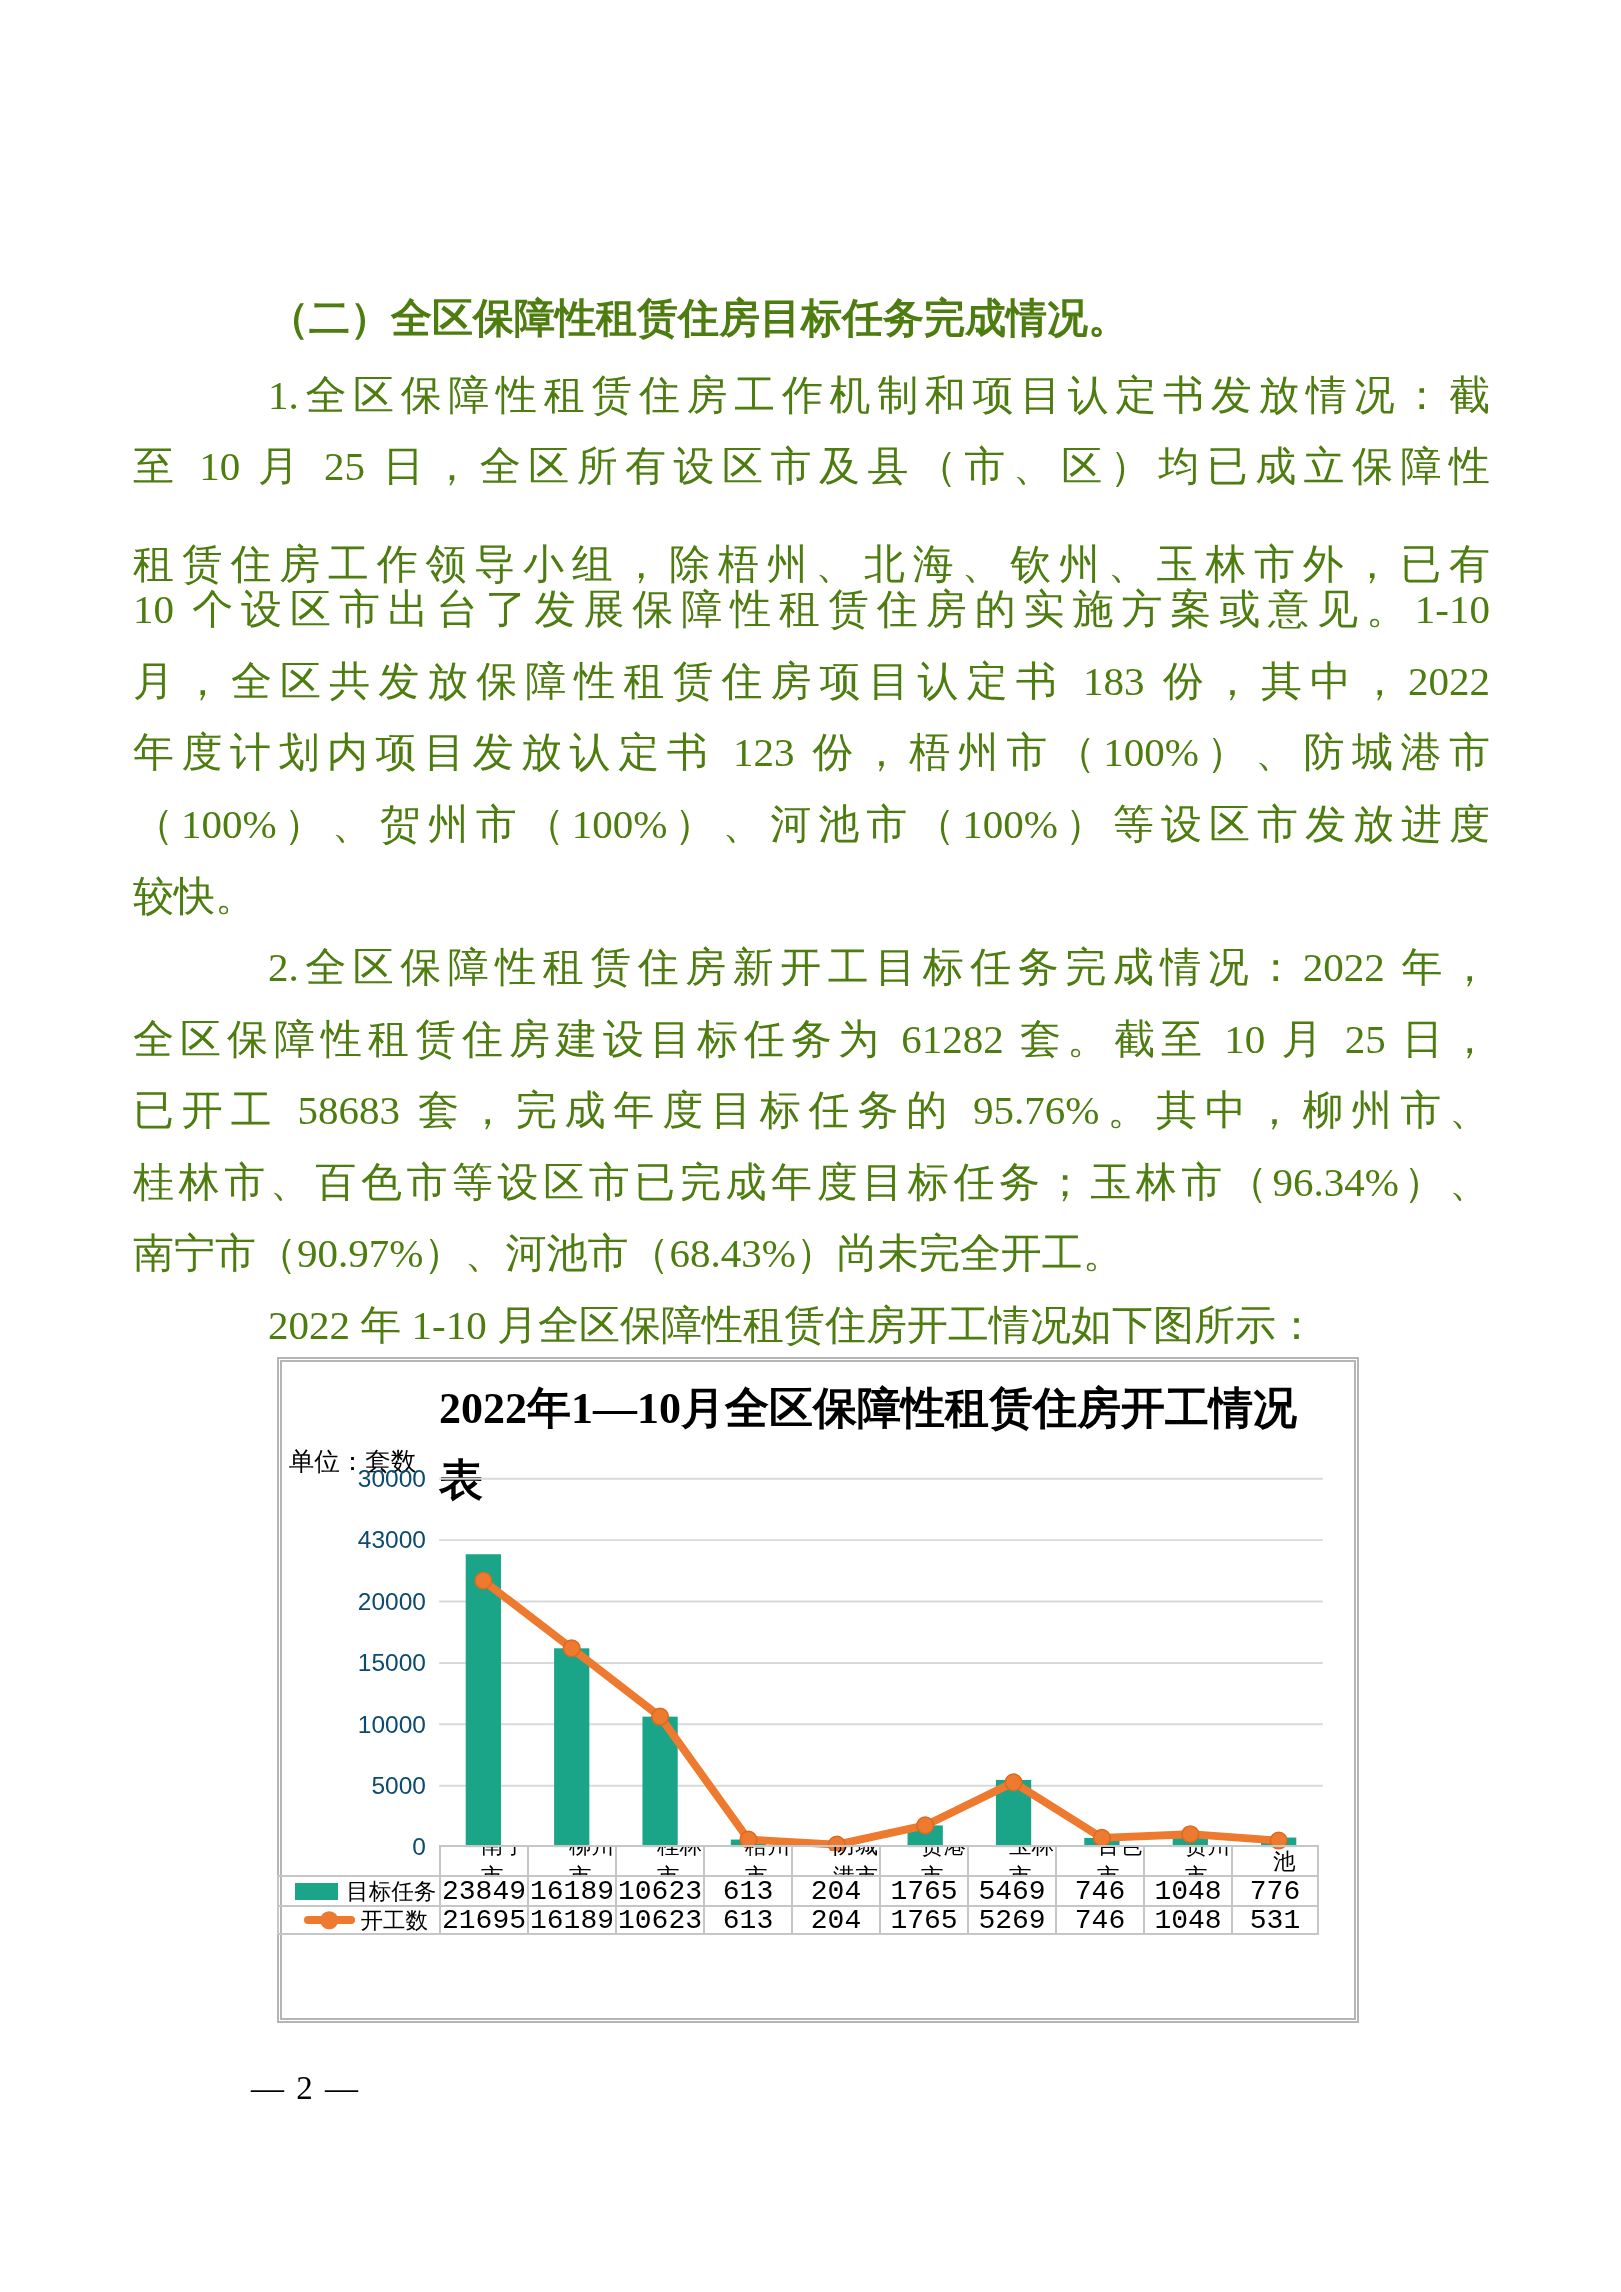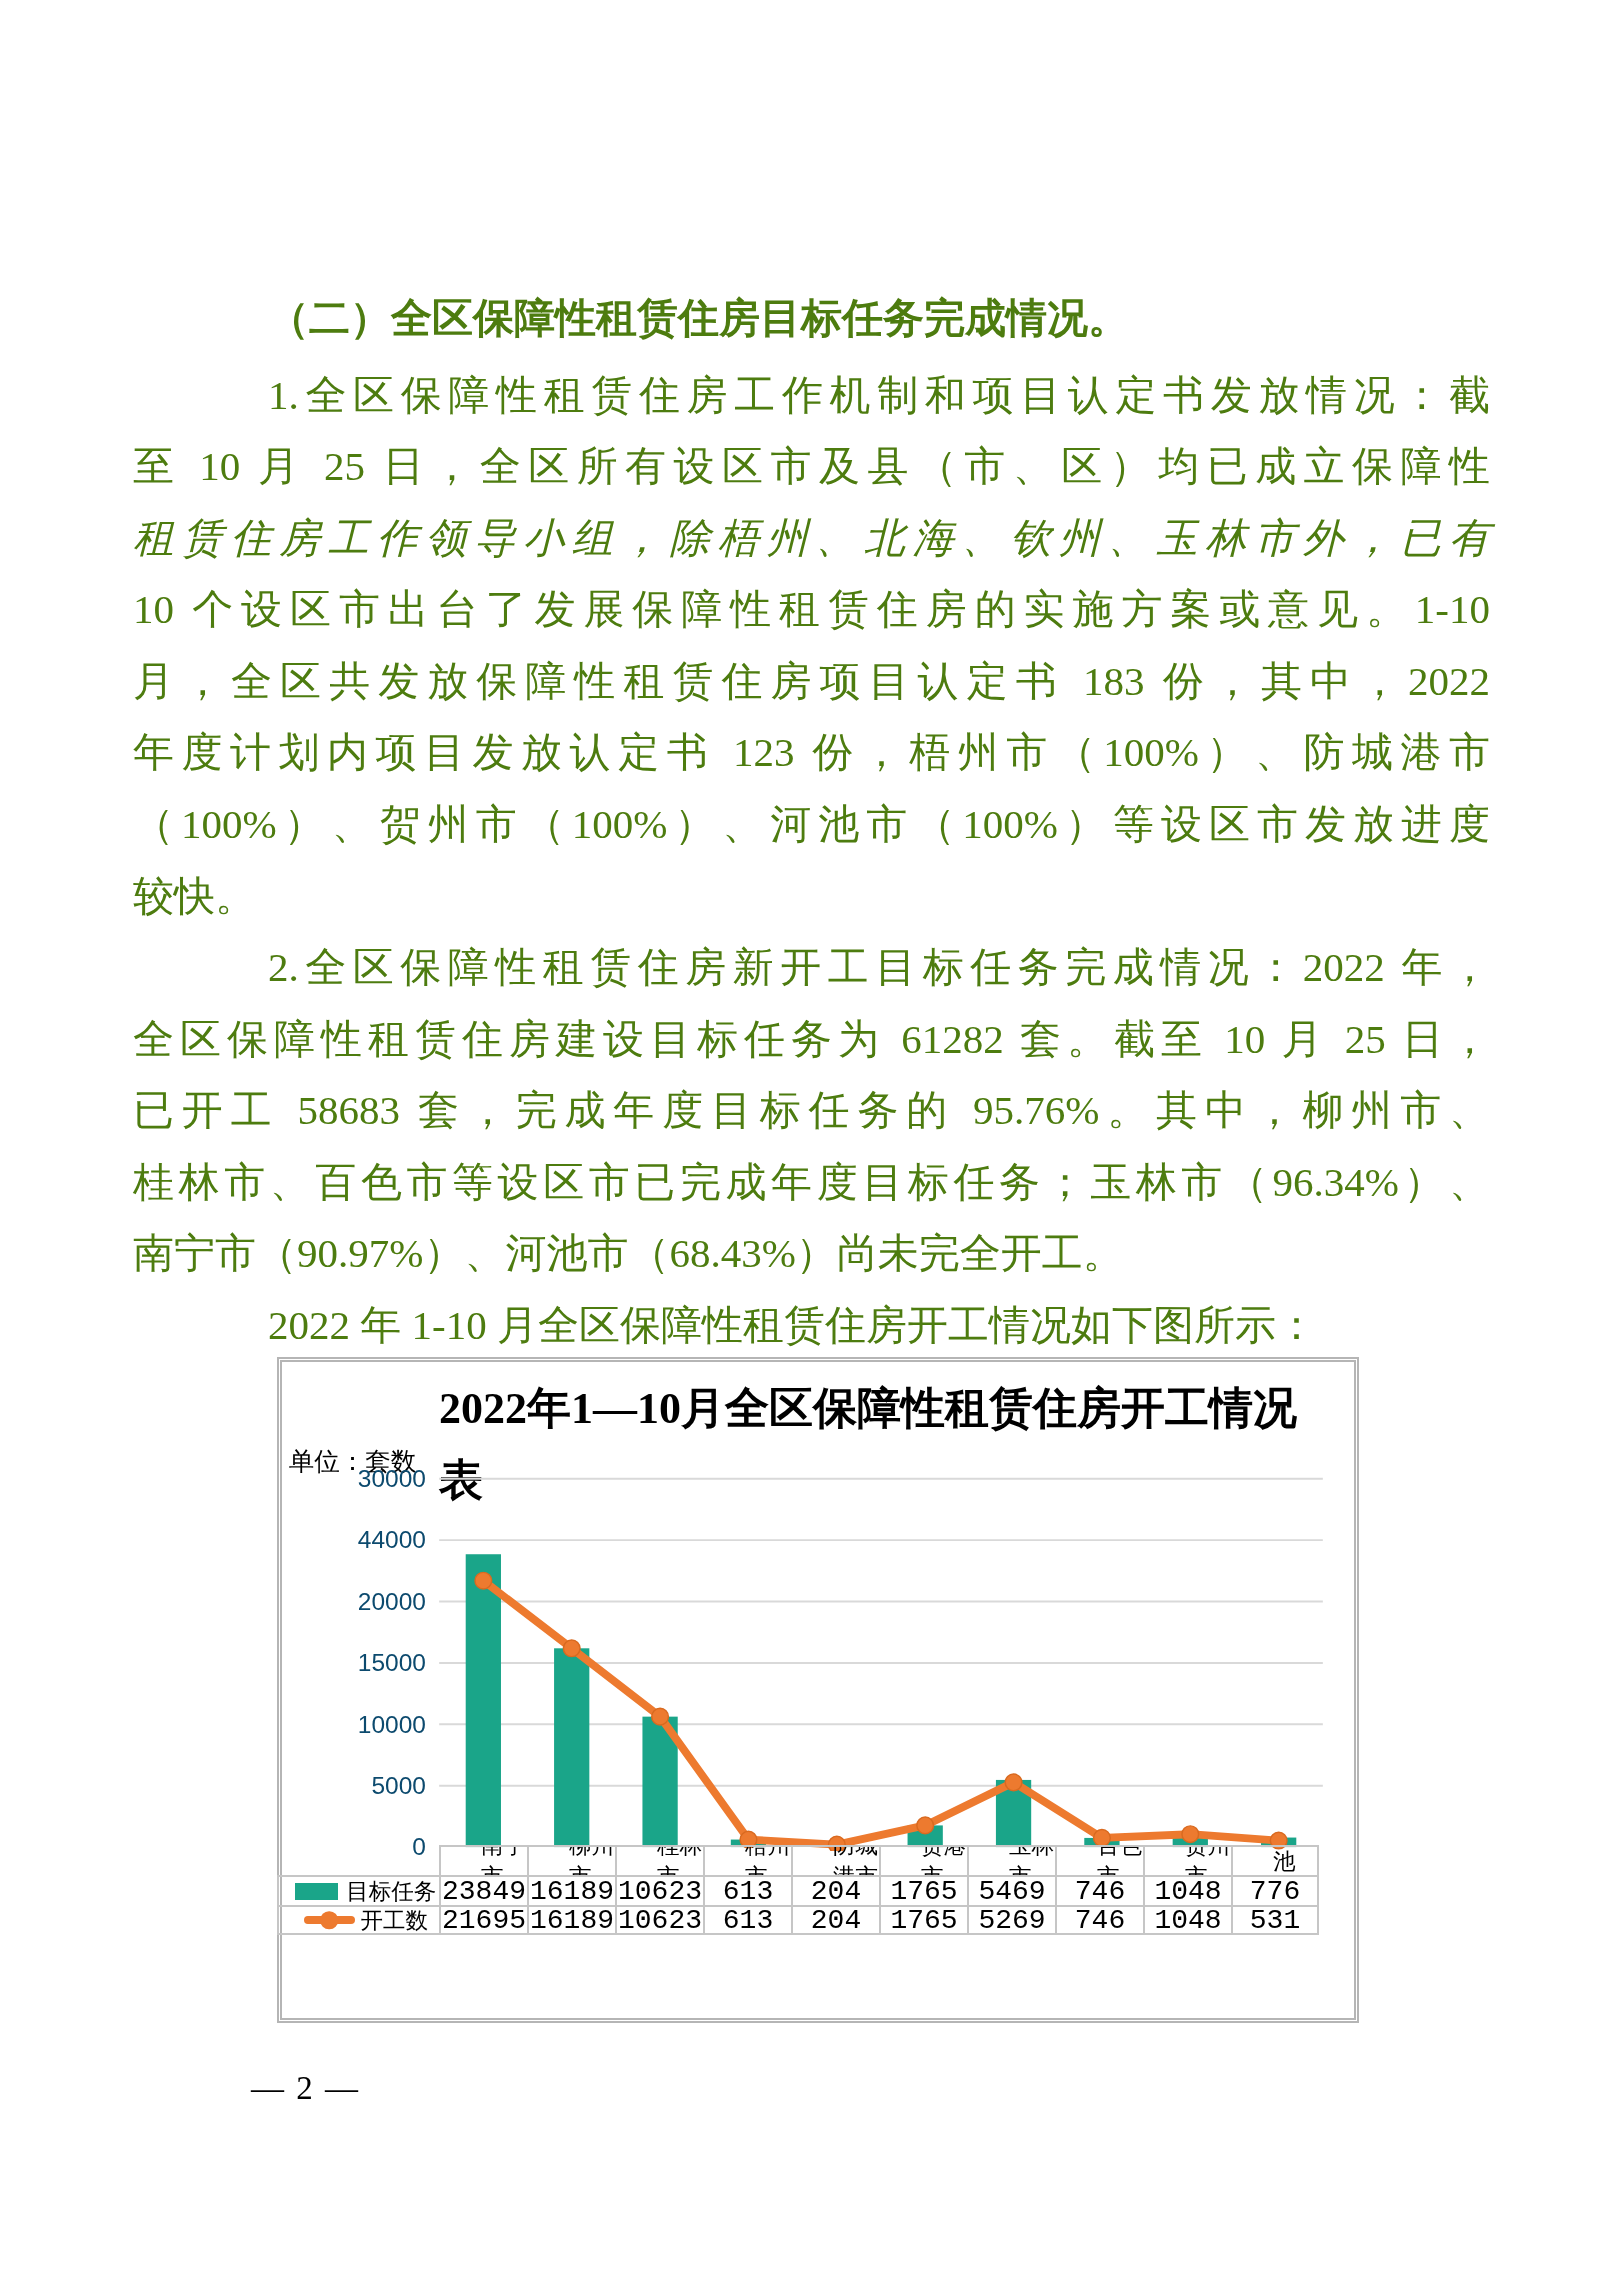--- a/index.html
+++ b/index.html
@@ -39,21 +39,21 @@
   .page-number{position:absolute;left:251px;top:2070px;font-size:33px;letter-spacing:2px;}
 </style>
 </head>
 <body>
 
 <div class="page">
   <div id="bodyText">
       <div class="bline indent bold" style="top: 282px;">（二）全区保障性租赁住房目标任务完成情况。</div>
       <div class="bline stretch indent" style="top: 359px;">1.全区保障性租赁住房工作机制和项目认定书发放情况：截</div>
       <div class="bline stretch" style="top: 430px;">至 10 月 25 日，全区所有设区市及县（市、区）均已成立保障性</div>
-      <div class="bline stretch" style="top: 502px; font-style: italic;">租赁住房工作领导小组，除梧州、北海、钦州、玉林市外，已有</div>
+      <div class="bline stretch" style="top: 528px;">租赁住房工作领导小组，除梧州、北海、钦州、玉林市外，已有</div>
       <div class="bline stretch" style="top: 573px;">10 个设区市出台了发展保障性租赁住房的实施方案或意见。1-10</div>
       <div class="bline stretch" style="top: 645px;">月，全区共发放保障性租赁住房项目认定书 183 份，其中，2022</div>
       <div class="bline stretch" style="top: 716px;">年度计划内项目发放认定书 123 份，梧州市（100%）、防城港市</div>
       <div class="bline stretch" style="top: 788px;">（100%）、贺州市（100%）、河池市（100%）等设区市发放进度</div>
       <div class="bline" style="top: 860px;">较快。</div>
       <div class="bline stretch indent" style="top: 931px;">2.全区保障性租赁住房新开工目标任务完成情况：2022 年，</div>
       <div class="bline stretch" style="top: 1003px;">全区保障性租赁住房建设目标任务为 61282 套。截至 10 月 25 日，</div>
       <div class="bline stretch" style="top: 1074px;">已开工 58683 套，完成年度目标任务的 95.76%。其中，柳州市、</div>
       <div class="bline stretch" style="top: 1146px;">桂林市、百色市等设区市已完成年度目标任务；玉林市（96.34%）、</div>
       <div class="bline" style="top: 1217px;">南宁市（90.97%）、河池市（68.43%）尚未完全开工。</div>
@@ -62,21 +62,21 @@
 
   <div class="chart-panel" id="chartPanel">
     <div class="chart-title">2022年1—10月全区保障性租赁住房开工情况表</div>
     <div class="chart-unit">单位：套数</div>
     <div class="panel-border"></div>
   <div class="ylabel" style="top: 475px;">0</div>
       <div class="ylabel" style="top: 414px;">5000</div>
       <div class="ylabel" style="top: 353px;">10000</div>
       <div class="ylabel" style="top: 291px;">15000</div>
       <div class="ylabel" style="top: 230px;">20000</div>
-      <div class="ylabel" style="top: 168px;">44000</div>
+      <div class="ylabel" style="top: 168px;">43000</div>
       <div class="ylabel" style="top: 107px;">30000</div>
       <svg width="884" height="386" viewBox="0 0 902 394" class="plot-svg">
         <line x1="0" x2="902" y1="327.3333333333333" y2="327.3333333333333" stroke="#d9d9d9" stroke-width="2"></line>
         <line x1="0" x2="902" y1="264.6666666666667" y2="264.6666666666667" stroke="#d9d9d9" stroke-width="2"></line>
         <line x1="0" x2="902" y1="202" y2="202" stroke="#d9d9d9" stroke-width="2"></line>
         <line x1="0" x2="902" y1="139.33333333333334" y2="139.33333333333334" stroke="#d9d9d9" stroke-width="2"></line>
         <line x1="0" x2="902" y1="76.66666666666663" y2="76.66666666666663" stroke="#d9d9d9" stroke-width="2"></line>
         <line x1="0" x2="902" y1="14" y2="14" stroke="#d9d9d9" stroke-width="2"></line>
         <rect x="27.1" width="36" y="91.09253333333334" height="298.90746666666666" fill="#1AA589"></rect>
         <rect x="117.30000000000001" width="36" y="187.09786666666668" height="202.90213333333332" fill="#1AA589"></rect>

